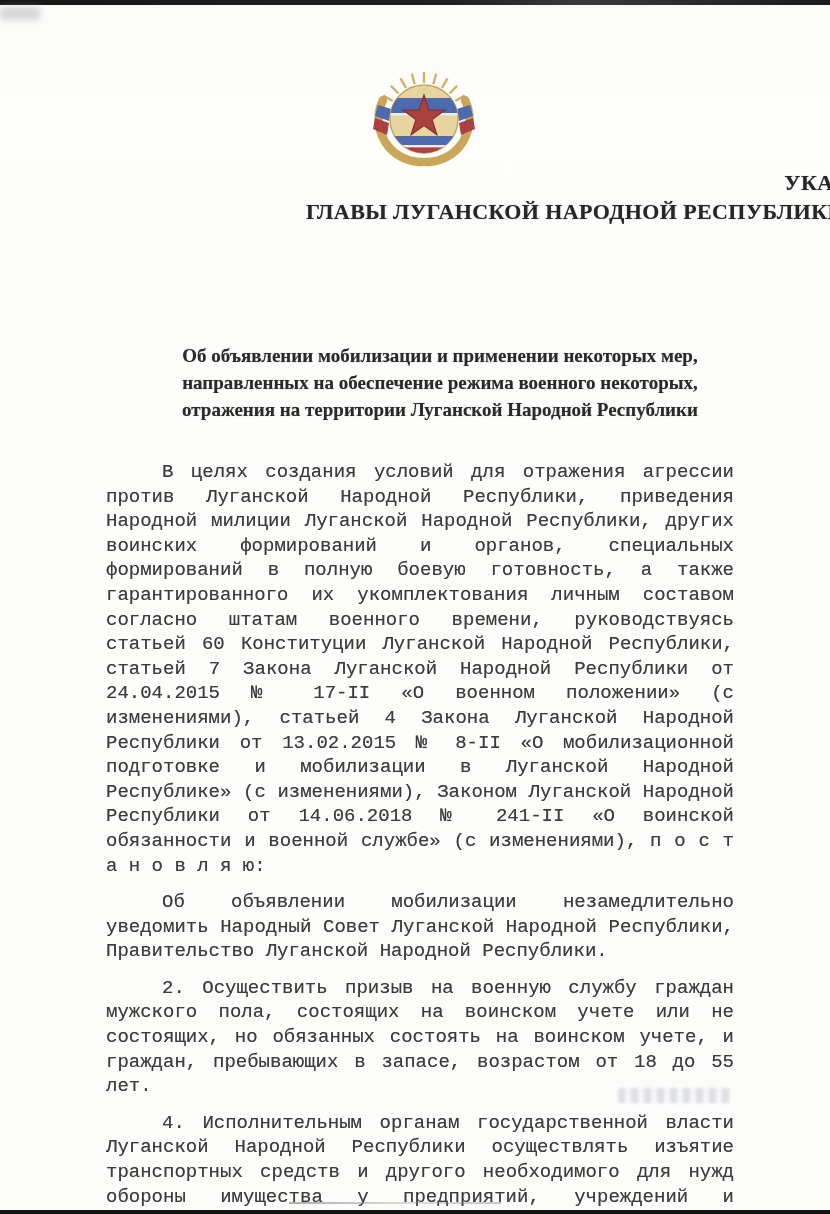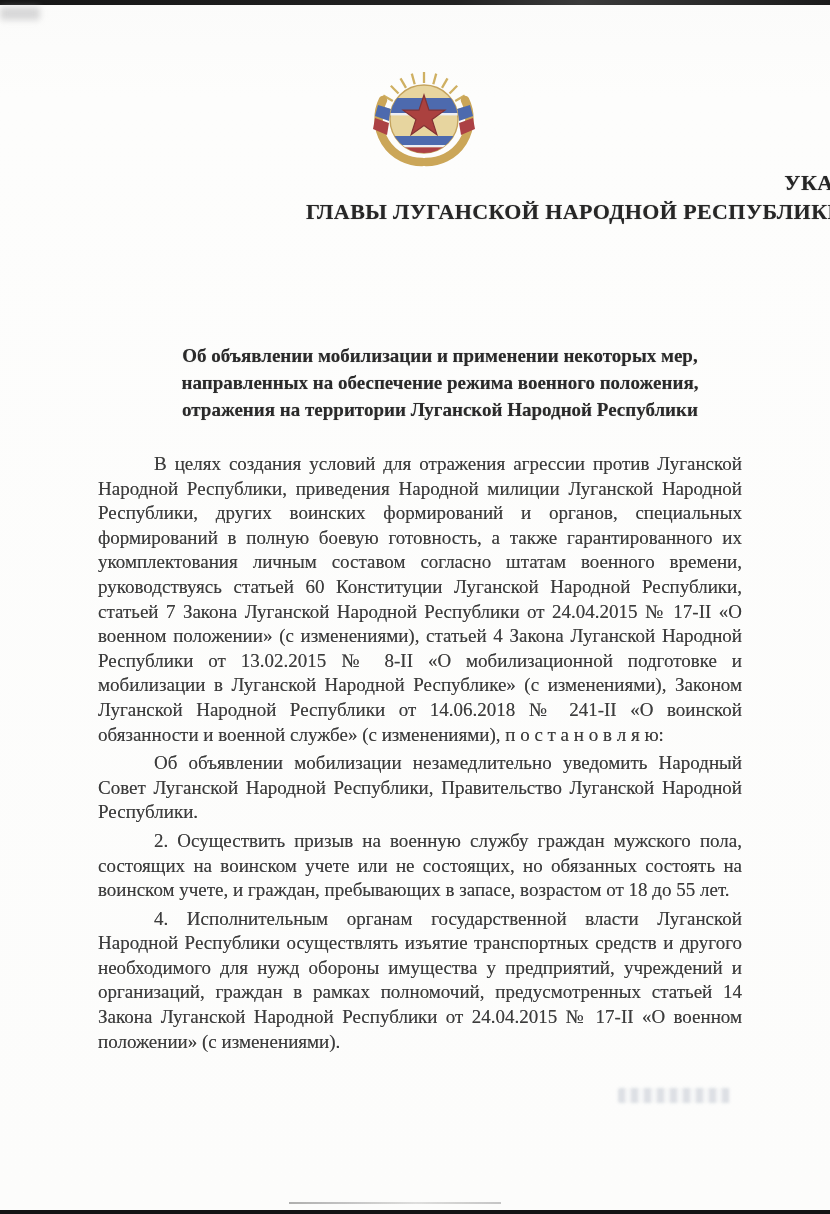--- a/index.html
+++ b/index.html
@@ -59,21 +59,21 @@
     text-shadow: 0 0 0.8px rgba(70,70,70,0.5);
     margin-top: 46px;
   }
   
   .body-block {
     position: absolute; top: 448px; left: 94px; width: 652px;
     color: #3c3c3c; font-size: 19px; line-height: 24.6px;
     text-align: justify;
     text-shadow: 0 0 0.6px rgba(80,80,80,0.65);
   }
-  .body-block p { margin: 4px; text-indent: 56px; }
+  .body-block p { margin: 12px; text-indent: 56px; font-family: Liberation Mono, monospace; }
 </style>
 </head>
 <body>
 
 <div class="page">
 
   <div class="scan-edge-top"></div>
   <div class="smudge-top-left"></div>
 
   <div class="emblem">
@@ -121,21 +121,21 @@
     </svg>
   </div>
 
   <div class="title-block">
     <div>УКАЗ</div>
     <div>ГЛАВЫ ЛУГАНСКОЙ НАРОДНОЙ РЕСПУБЛИКИ</div>
   </div>
 
   <div class="subject-block">
     <div>Об объявлении мобилизации и применении некоторых мер,</div>
-    <div>направленных на обеспечение режима военного положения,</div>
+    <div>направленных на обеспечение режима военного некоторых,</div>
     <div>отражения на территории Луганской Народной Республики</div>
   </div>
 
   <div class="body-block">
     <p>В целях создания условий для отражения агрессии против Луганской Народной Республики, приведения Народной милиции Луганской Народной Республики, других воинских формирований и органов, специальных формирований в полную боевую готовность, а также гарантированного их укомплектования личным составом согласно штатам военного времени, руководствуясь статьей 60 Конституции Луганской Народной Республики, статьей 7 Закона Луганской Народной Республики от 24.04.2015 № 17-II «О военном положении» (с изменениями), статьей 4 Закона Луганской Народной Республики от 13.02.2015 № 8-II «О мобилизационной подготовке и мобилизации в Луганской Народной Республике» (с изменениями), Законом Луганской Народной Республики от 14.06.2018 № 241-II «О воинской обязанности и военной службе» (с изменениями), п о с т а н о в л я ю:</p>
     <p>Об объявлении мобилизации незамедлительно уведомить Народный Совет Луганской Народной Республики, Правительство Луганской Народной Республики.</p>
     <p>2. Осуществить призыв на военную службу граждан мужского пола, состоящих на воинском учете или не состоящих, но обязанных состоять на воинском учете, и граждан, пребывающих в запасе, возрастом от 18 до 55 лет.</p>
     <p>4. Исполнительным органам государственной власти Луганской Народной Республики осуществлять изъятие транспортных средств и другого необходимого для нужд обороны имущества у предприятий, учреждений и организаций, граждан в рамках полномочий, предусмотренных статьей 14 Закона Луганской Народной Республики от 24.04.2015 № 17-II «О военном положении» (с изменениями).</p>
   </div>
 

